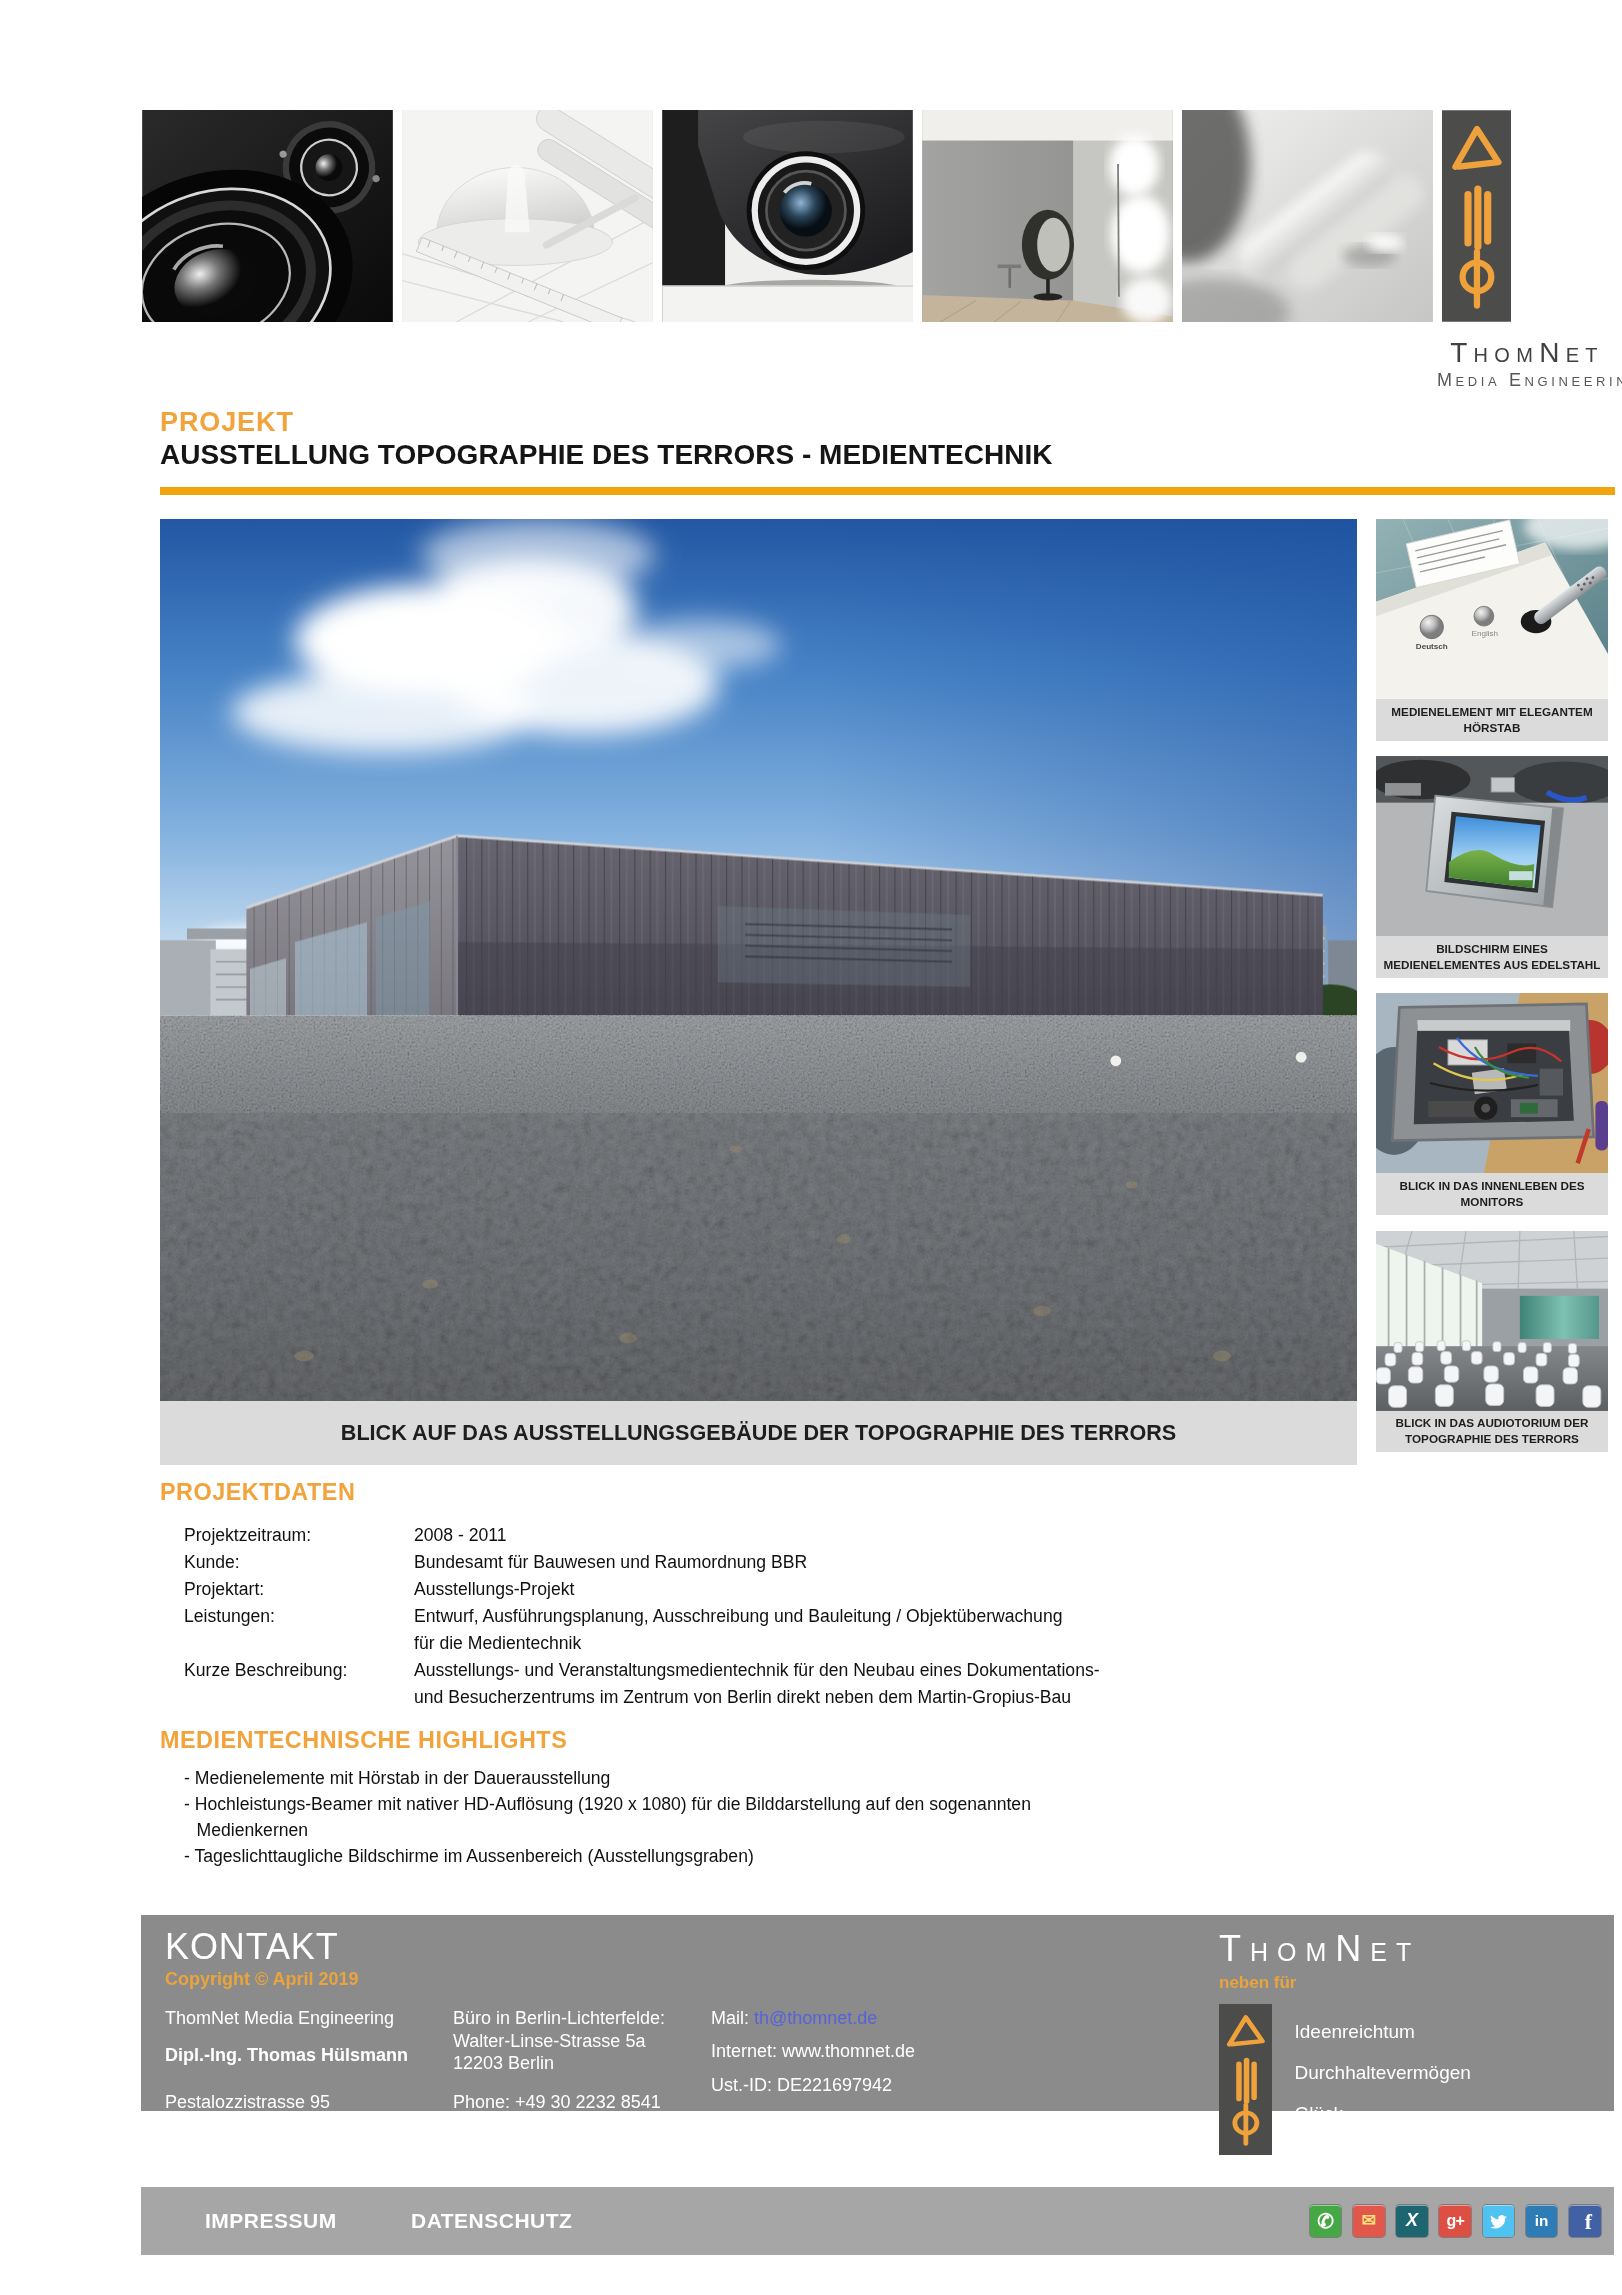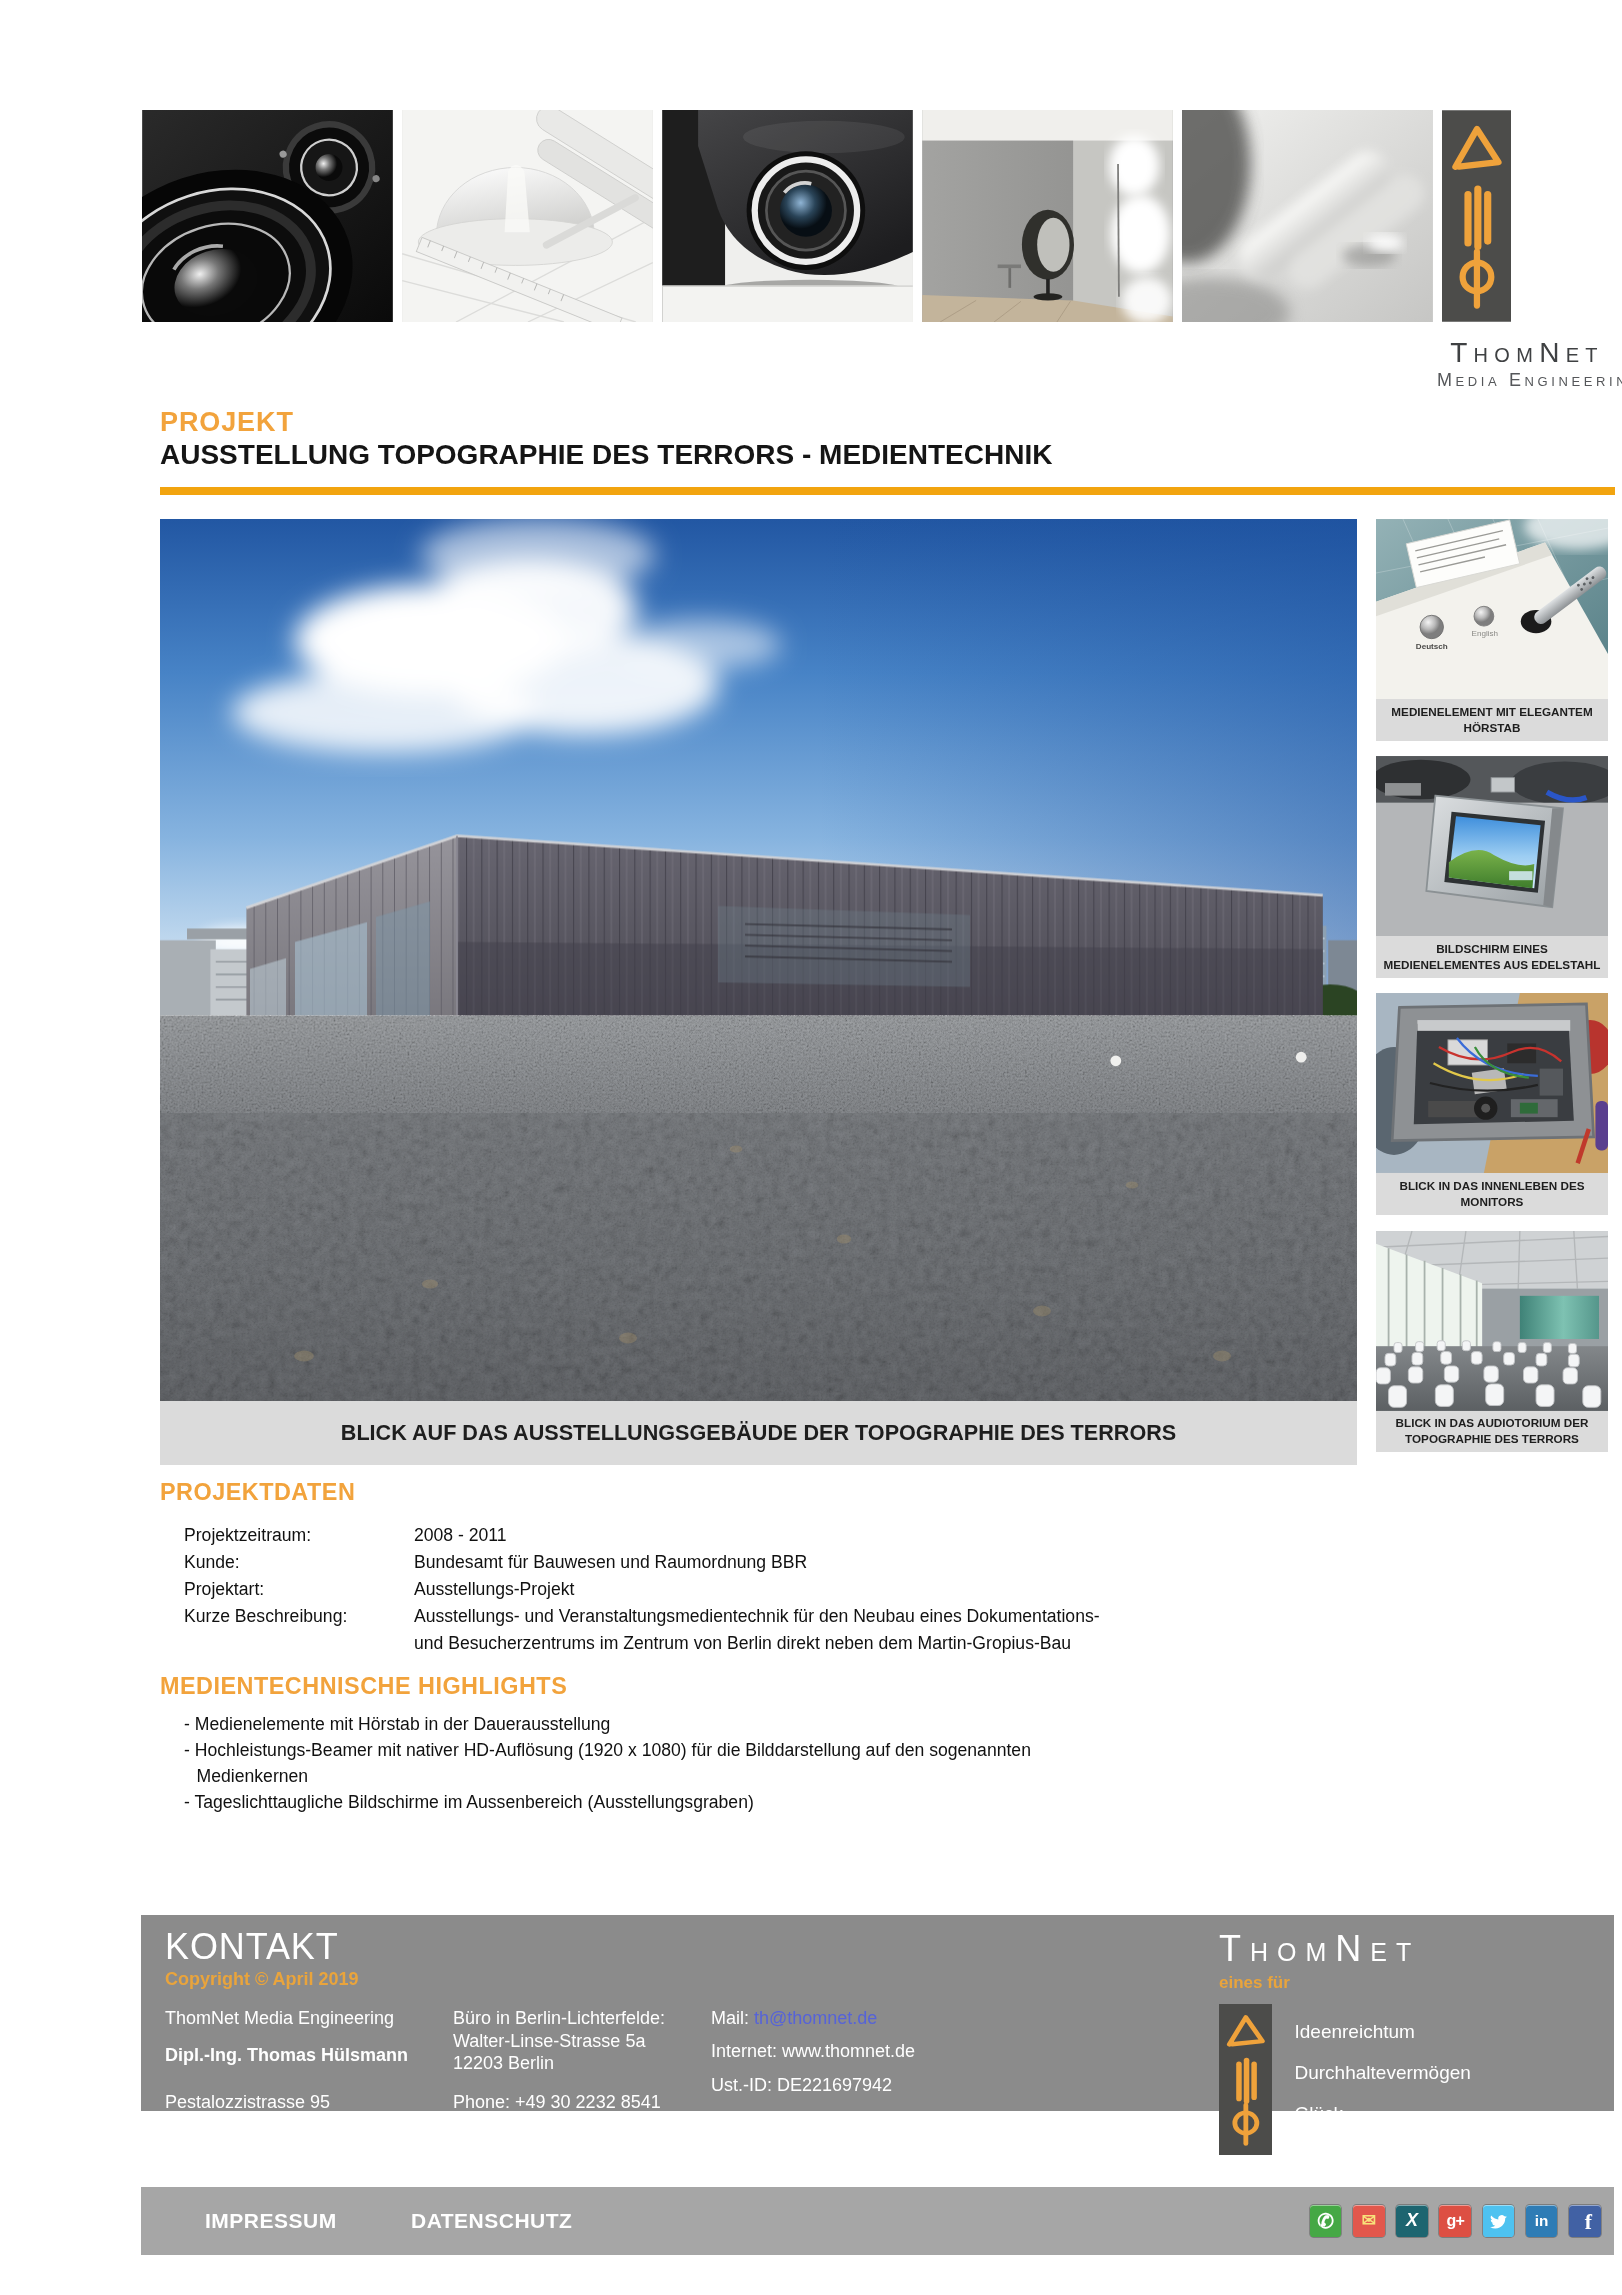--- a/index.html
+++ b/index.html
@@ -661,20 +661,25 @@
       </div>
       <div class="pd-row">
         <div class="pd-label">Kunde:</div>
         <div class="pd-value">Bundesamt für Bauwesen und Raumordnung BBR</div>
       </div>
       <div class="pd-row">
         <div class="pd-label">Projektart:</div>
         <div class="pd-value">Ausstellungs-Projekt</div>
       </div>
       <div class="pd-row">
+        <div class="pd-label">Leistungen:</div>
+        <div class="pd-value">Entwurf, Ausführungsplanung, Ausschreibung und Bauleitung / Objektüberwachung
+für die Medientechnik</div>
+      </div>
+      <div class="pd-row">
         <div class="pd-label">Kurze Beschreibung:</div>
         <div class="pd-value">Ausstellungs- und Veranstaltungsmedientechnik für den Neubau eines Dokumentations-
 und Besucherzentrums im Zentrum von Berlin direkt neben dem Martin-Gropius-Bau</div>
       </div>
     </div>
 
     <div class="sec-h hl-head">MEDIENTECHNISCHE HIGHLIGHTS</div>
     <div class="hl-list">
       <div class="hl-item">- Medienelemente mit Hörstab in der Dauerausstellung</div>
       <div class="hl-item">- Hochleistungs-Beamer mit nativer HD-Auflösung (1920 x 1080) für die Bilddarstellung auf den sogenannten
@@ -703,21 +708,21 @@
     </div>
 
     <div class="fcol col3">
       <div class="line"><span>Mail: </span><span class="mail-link">th@thomnet.de</span></div>
       <div class="line">Internet: www.thomnet.de</div>
       <div class="line">Ust.-ID: DE221697942</div>
     </div>
 
     <div class="f-brand">
       <div class="f-word">ThomNet</div>
-      <div class="f-steht">eines für</div>
+      <div class="f-steht">neben für</div>
       <div class="f-row">
         <div class="f-logo">
           <svg viewBox="0 0 77 236" preserveAspectRatio="none">
             <rect width="77" height="236" fill="#4c4c4a"></rect>
             <g fill="none" stroke="#EFA23B" stroke-width="7" stroke-linecap="round" stroke-linejoin="round">
               <path d="M15 63 L39 21 L63 58 L19 63"></path>
               <g stroke-width="8">
                   <line x1="29" y1="94" x2="29" y2="148"></line>
                   <line x1="40" y1="88" x2="40" y2="152"></line>
                   <line x1="51" y1="94" x2="51" y2="146"></line>

